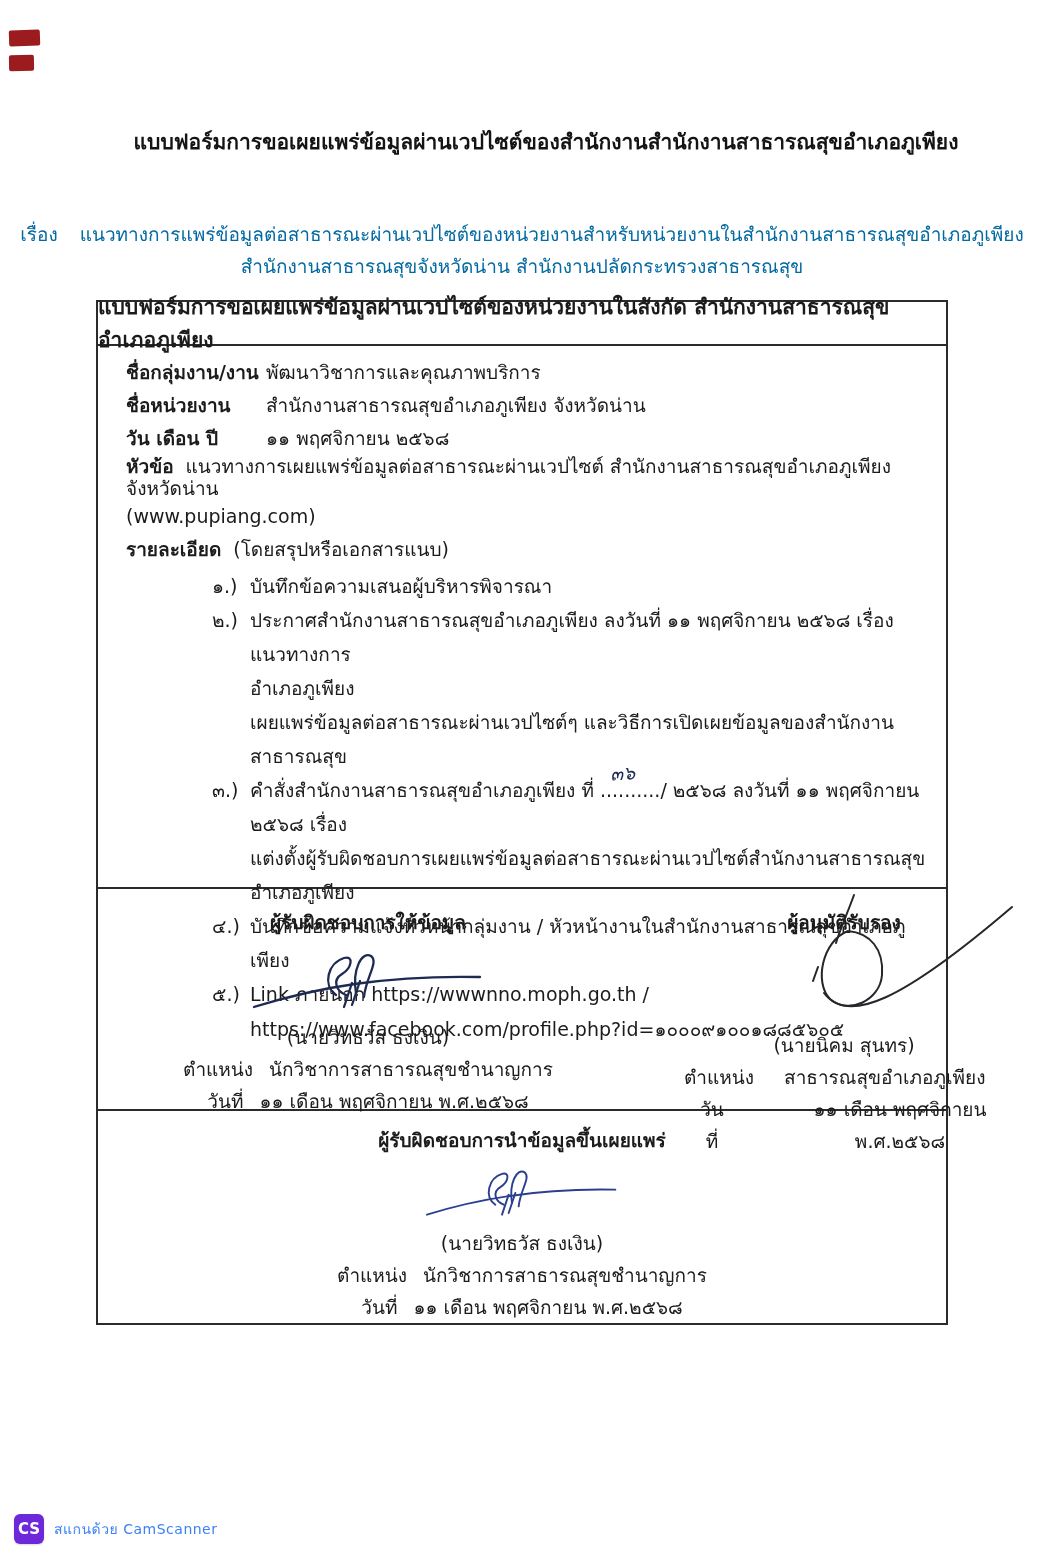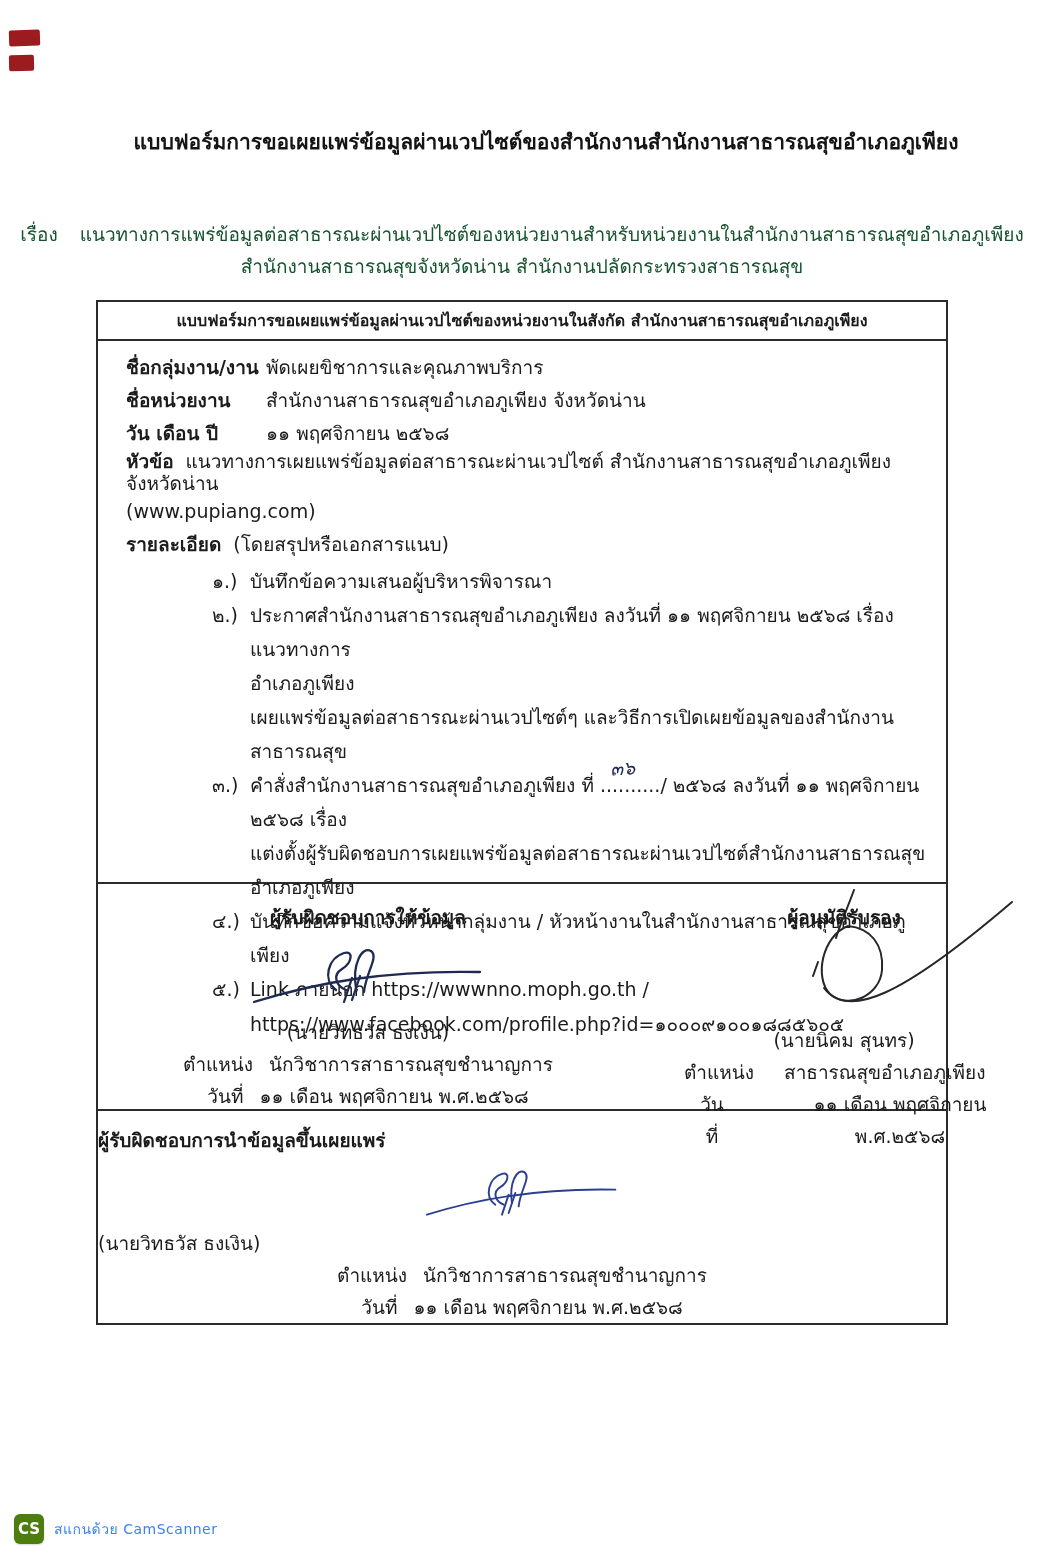--- a/index.html
+++ b/index.html
@@ -9,28 +9,28 @@
     color:#1b1b1b;overflow:hidden;
   }
 
   
   .corner-marks{position:absolute;left:8px;top:28px;}
 
   
   .title-block{position:absolute;top:124px;left:0;width:100%;text-align:center;
     font-weight:bold;font-size:21px;line-height:36px;color:#141414;padding-left:24px;}
   .subject-block{position:absolute;top:218px;left:0;width:100%;text-align:center;
-    font-size:19px;line-height:32px;color:#14532d;}
+    font-size:19px;line-height:32px;color:#0369a1;}
   .subject-label{margin-right:22px;font-weight:normal;}
 
   
   .doc-box{position:absolute;left:96px;top:300px;width:852px;height:1025px;
     border:2px solid #2b2b2b;box-sizing:border-box;display:flex;flex-direction:column;}
   .box-header{height:42px;border-bottom:2px solid #2b2b2b;display:flex;
-    align-items:center;justify-content:center;font-weight:bold;font-size:16px;}
+    align-items:center;justify-content:center;font-weight:bold;font-size:21px;}
   .box-content{height:531px;border-bottom:2px solid #2b2b2b;box-sizing:content-box;
     padding:10px 18px 0 28px;font-size:19px;line-height:33px;position:relative;}
   .field-row{display:flex;}
   .field-label{width:140px;font-weight:bold;flex:0 0 auto;}
   .field-value{flex:1;}
   .inline-label{font-weight:bold;margin-right:12px;}
   .topic-row{line-height:22px;}
   .link-row{line-height:34px;}
   .details-row{line-height:33px;}
   .url{text-underline-offset:3px;}
@@ -48,25 +48,25 @@
   .sig-band{height:252px;border-bottom:2px solid #2b2b2b;position:relative;font-size:19px;padding-left:44px;}
   .sig-col{position:absolute;text-align:center;}
   .sig-col-left{left:50px;top:18px;width:440px;}
   .sig-col-right{left:556px;top:18px;width:380px;}
   .sig-title{font-weight:bold;line-height:30px;position:relative;z-index:2;}
   .sig-name{line-height:32px;}
   .sig-line{line-height:32px;display:flex;justify-content:center;}
   .sig-line .lab{font-weight:normal;margin-right:16px;}
   .sig-svg{display:block;margin:0 auto;}
   .sig-svg-abs{position:absolute;z-index:1;}
-  .bottom-band{flex:1;position:relative;text-align:left;font-size:19px;padding-top:14px;box-sizing:border-box;}
+  .bottom-band{flex:1;position:relative;text-align:center;font-size:19px;padding-top:14px;box-sizing:border-box;}
 
   
   .footer{position:absolute;left:14px;top:1514px;display:flex;align-items:center;gap:10px;}
-  .cs-badge{width:30px;height:30px;border-radius:6px;background:#4d7c0f;color:#ffffff;
+  .cs-badge{width:30px;height:30px;border-radius:6px;background:#6d28d9;color:#ffffff;
     font-weight:bold;font-size:15px;display:flex;align-items:center;justify-content:center;
     box-shadow:0 1px 2px rgba(0,0,0,0.15);}
   .footer-text{font-size:14px;color:#3b82f6;letter-spacing:0.5px;}
 </style>
 </head>
 <body>
 
 <svg class="corner-marks" width="40" height="50" viewBox="0 0 40 50">
   <rect x="1" y="2" width="31" height="16" rx="2" transform="rotate(-2 16 10)" fill="#9c1b1e"></rect>
   <rect x="1" y="27" width="25" height="16" rx="2" transform="rotate(-1 13 35)" fill="#9c1b1e"></rect>
@@ -84,21 +84,21 @@
 </div>
 
 <div class="doc-box">
 
   <div class="box-header">แบบฟอร์มการขอเผยแพร่ข้อมูลผ่านเวปไซต์ของหน่วยงานในสังกัด สำนักงานสาธารณสุขอำเภอภูเพียง</div>
 
   <div class="box-content">
 
     <div class="field-row">
       <span class="field-label">ชื่อกลุ่มงาน/งาน</span>
-      <span class="field-value">พัดเผยขิชาการและคุณภาพบริการ</span>
+      <span class="field-value">พัฒนาวิชาการและคุณภาพบริการ</span>
     </div>
     <div class="field-row">
       <span class="field-label">ชื่อหน่วยงาน</span>
       <span class="field-value">สำนักงานสาธารณสุขอำเภอภูเพียง จังหวัดน่าน</span>
     </div>
     <div class="field-row">
       <span class="field-label">วัน เดือน ปี</span>
       <span class="field-value">๑๑ พฤศจิกายน ๒๕๖๘</span>
     </div>
 

